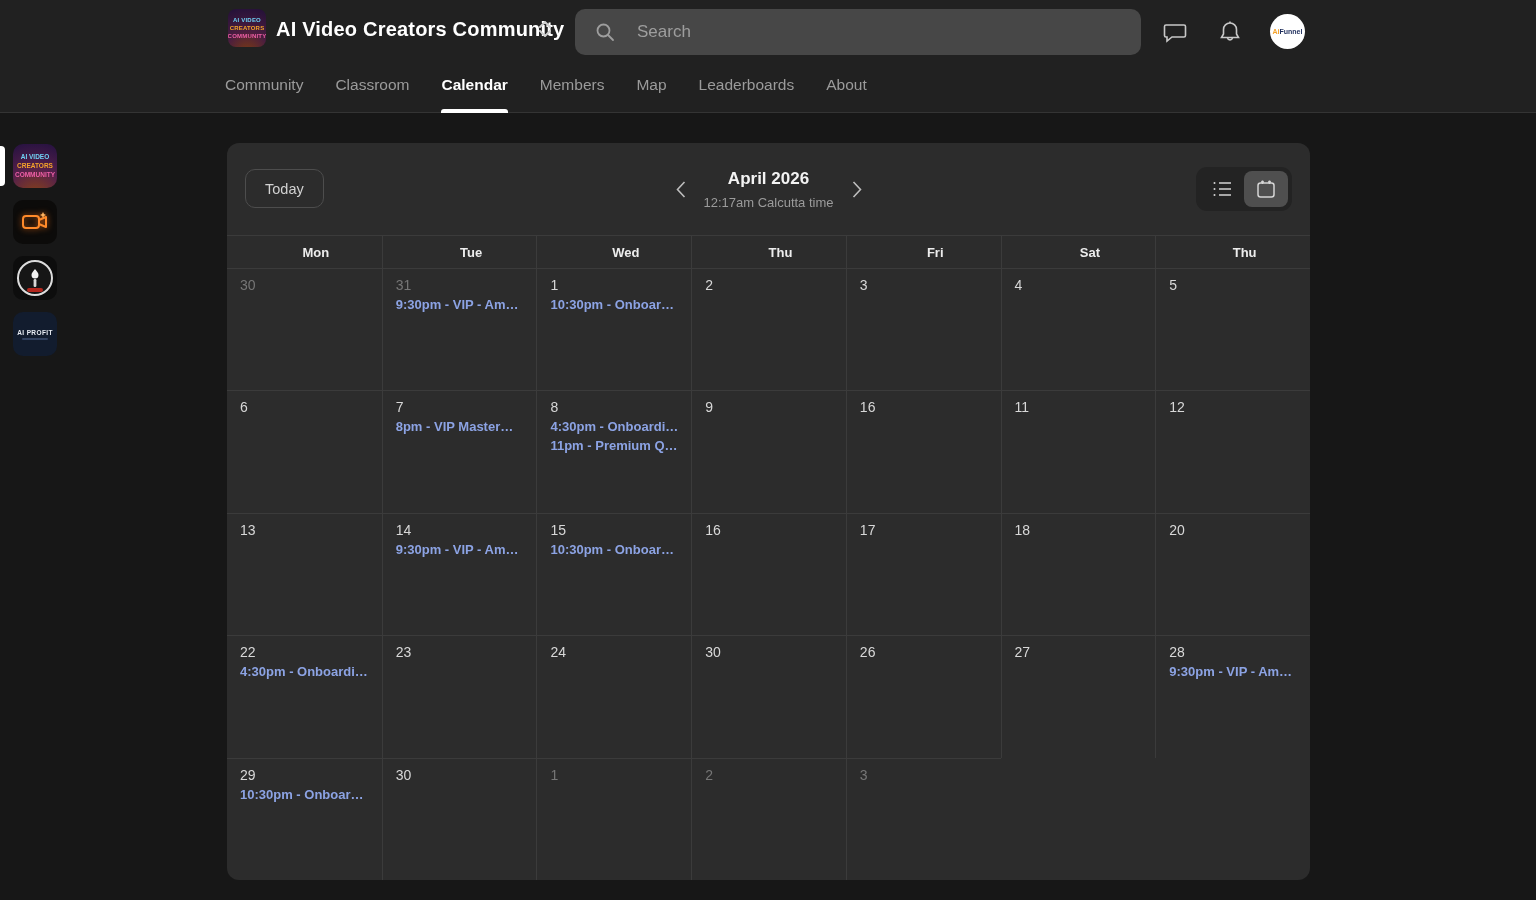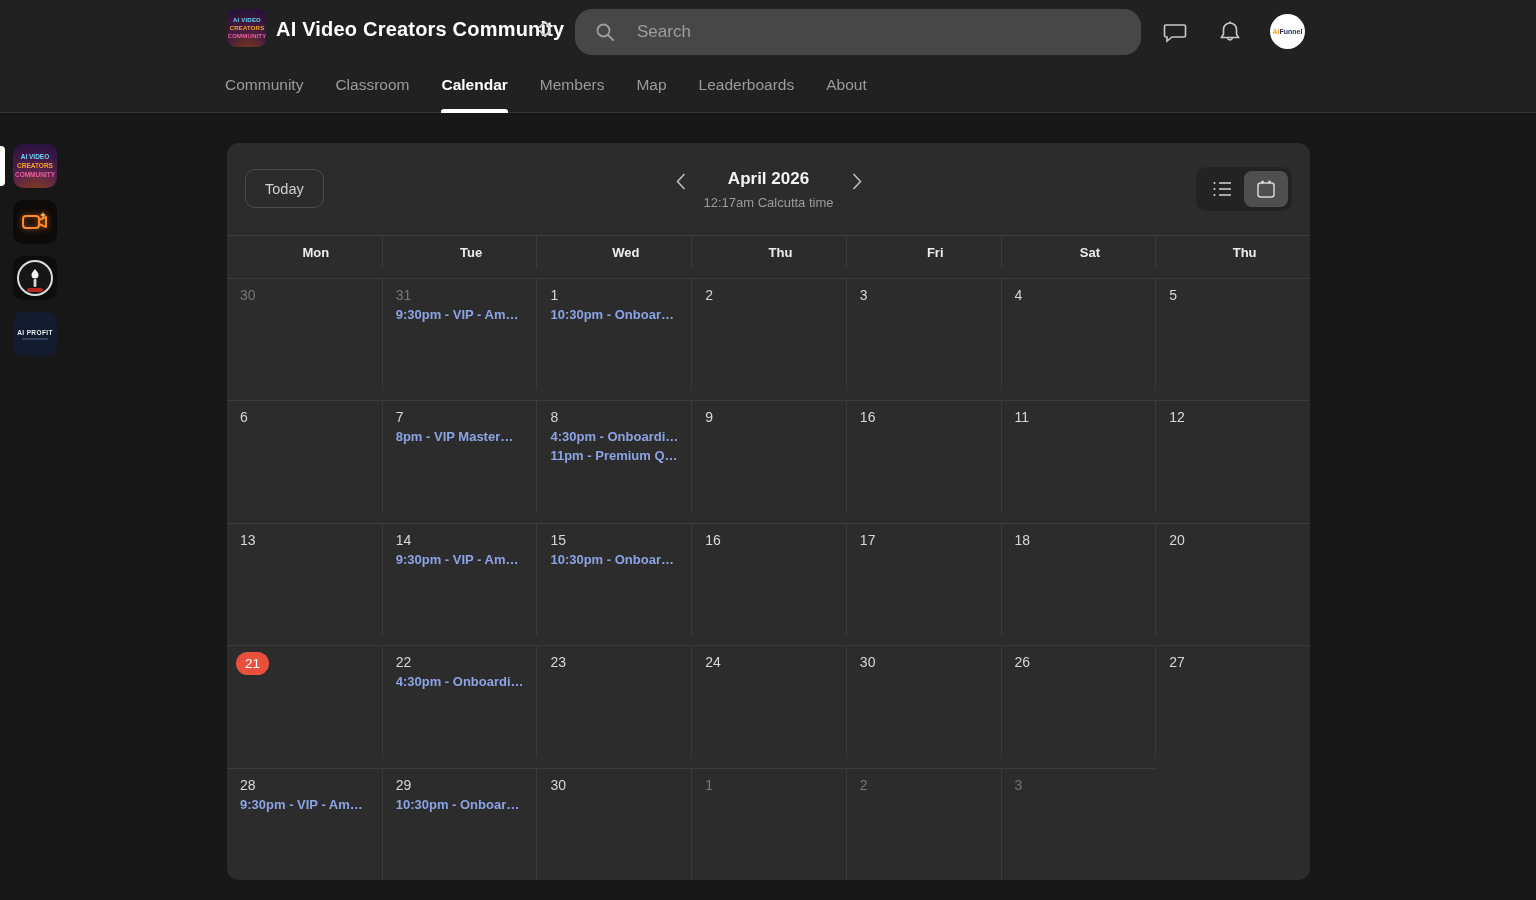--- a/index.html
+++ b/index.html
@@ -47,21 +47,21 @@
     position:absolute;left:276px;top:18px;
     font-size:20px;font-weight:bold;color:#fff;letter-spacing:.2px;
   }
   .switcher{
     position:absolute;left:534px;top:16px;width:22px;height:26px;
     display:flex;flex-direction:column;align-items:center;justify-content:center;gap:2px;
     cursor:pointer;color:#cfcfcf;
   }
   .searchbar{
     position:absolute;left:575px;top:9px;width:566px;height:46px;
-    background:var(--search-bg);border-radius:17px;
+    background:var(--search-bg);border-radius:10px;
     display:flex;align-items:center;padding-left:20px;gap:22px;
   }
   .searchbar input{
     flex:1;background:transparent;border:none;outline:none;
     font-family:inherit;font-size:17px;color:#e5e5e5;
   }
   .searchbar input::placeholder{color:#9e9e9e;}
   .hd-icon{position:absolute;top:18px;width:28px;height:28px;display:flex;align-items:center;justify-content:center;cursor:pointer;}
   .hd-icon svg{stroke:#c8c8c8;fill:none;stroke-width:1.6;}
   .chat-ic{left:1160px;}
@@ -122,21 +122,21 @@
     display:flex;flex-direction:column;
   }
   .cal-toolbar{position:relative;height:92px;flex-shrink:0;}
   .today-btn{
     position:absolute;left:18px;top:26px;height:39px;padding:0 19px;
     background:transparent;border:1px solid #4d4d4d;border-radius:10px;
     color:#d2d2d2;font-size:14.5px;font-family:inherit;cursor:pointer;
   }
   .month-nav{
     position:absolute;left:50%;top:50%;transform:translate(-50%,-50%);
-    display:flex;
+    display:flex;align-items:center;
   }
   .chev-btn{
     width:26px;height:26px;background:none;border:none;cursor:pointer;
     display:flex;align-items:center;justify-content:center;
   }
   .chev-btn svg{stroke:#bdbdbd;fill:none;stroke-width:1.6;}
   .month-center{text-align:center;min-width:150px;}
   .month-title{font-size:17px;font-weight:bold;color:#f3f3f3;}
   .tz-note{font-size:13px;color:var(--txt-dim);margin-top:6px;}
   .view-toggle{
@@ -155,21 +155,21 @@
     flex:1;display:grid;
     grid-template-columns:repeat(7,1fr);
     grid-template-rows:33px repeat(5,1fr);
   }
   .cal-grid > div{border-left:1px solid var(--border);border-top:1px solid var(--border);}
   .cal-grid > div:nth-child(7n+1){border-left:none;}
   .wd{
     display:flex;align-items:center;justify-content:center;
     font-size:13px;font-weight:bold;color:#ededed;padding-left:23px;
   }
-  .cell{overflow:hidden;margin-top:10px;}
+  .cell{overflow:hidden;}
   .dnum{
     display:block;margin:8px 0 2px 13px;font-size:14px;color:var(--txt-date);
   }
   .dnum.muted{color:var(--txt-muted);}
   .today-badge{
     display:inline-flex;align-items:center;justify-content:center;
     margin:6px 0 0 9px;min-width:33px;height:23px;padding:0 8px;
     background:var(--accent-red);border-radius:999px;
     color:#fff;font-size:13.5px;
   }
@@ -373,21 +373,20 @@
       </div>
       <div class="cell">
         <span class="dnum">17</span>
       </div>
       <div class="cell">
         <span class="dnum">18</span>
       </div>
       <div class="cell">
         <span class="dnum">20</span>
       </div>
-      <div class="cell"><span class="today-badge">21</span></div>
       <div class="cell">
         <span class="dnum">22</span>
         <div class="event">4:30pm - Onboardi…</div>
       </div>
       <div class="cell">
         <span class="dnum">23</span>
       </div>
       <div class="cell">
         <span class="dnum">24</span>
       </div>

